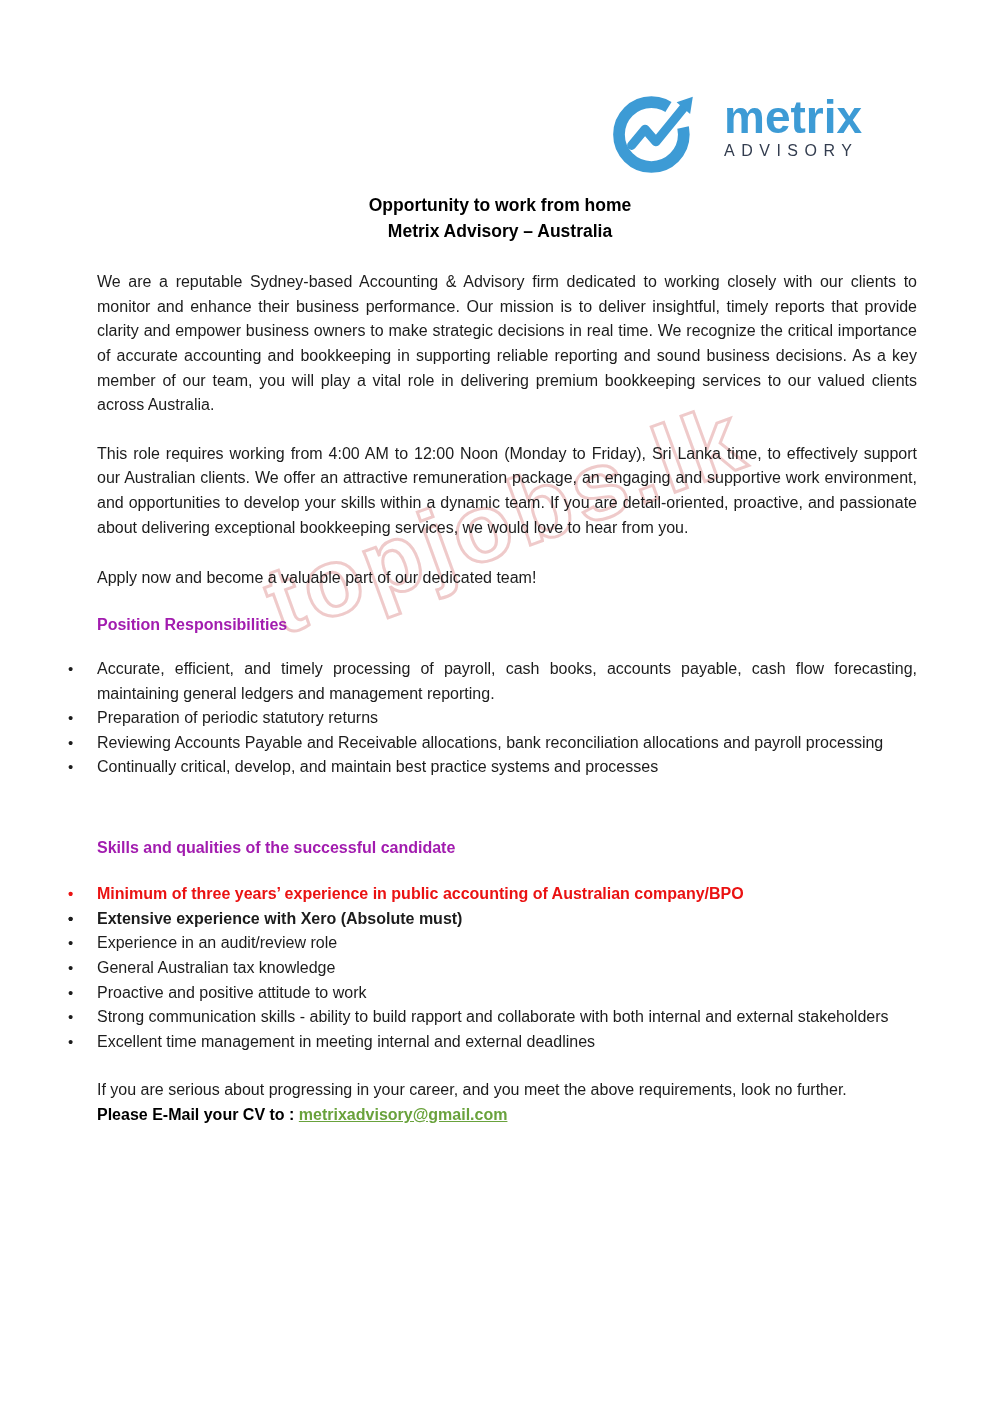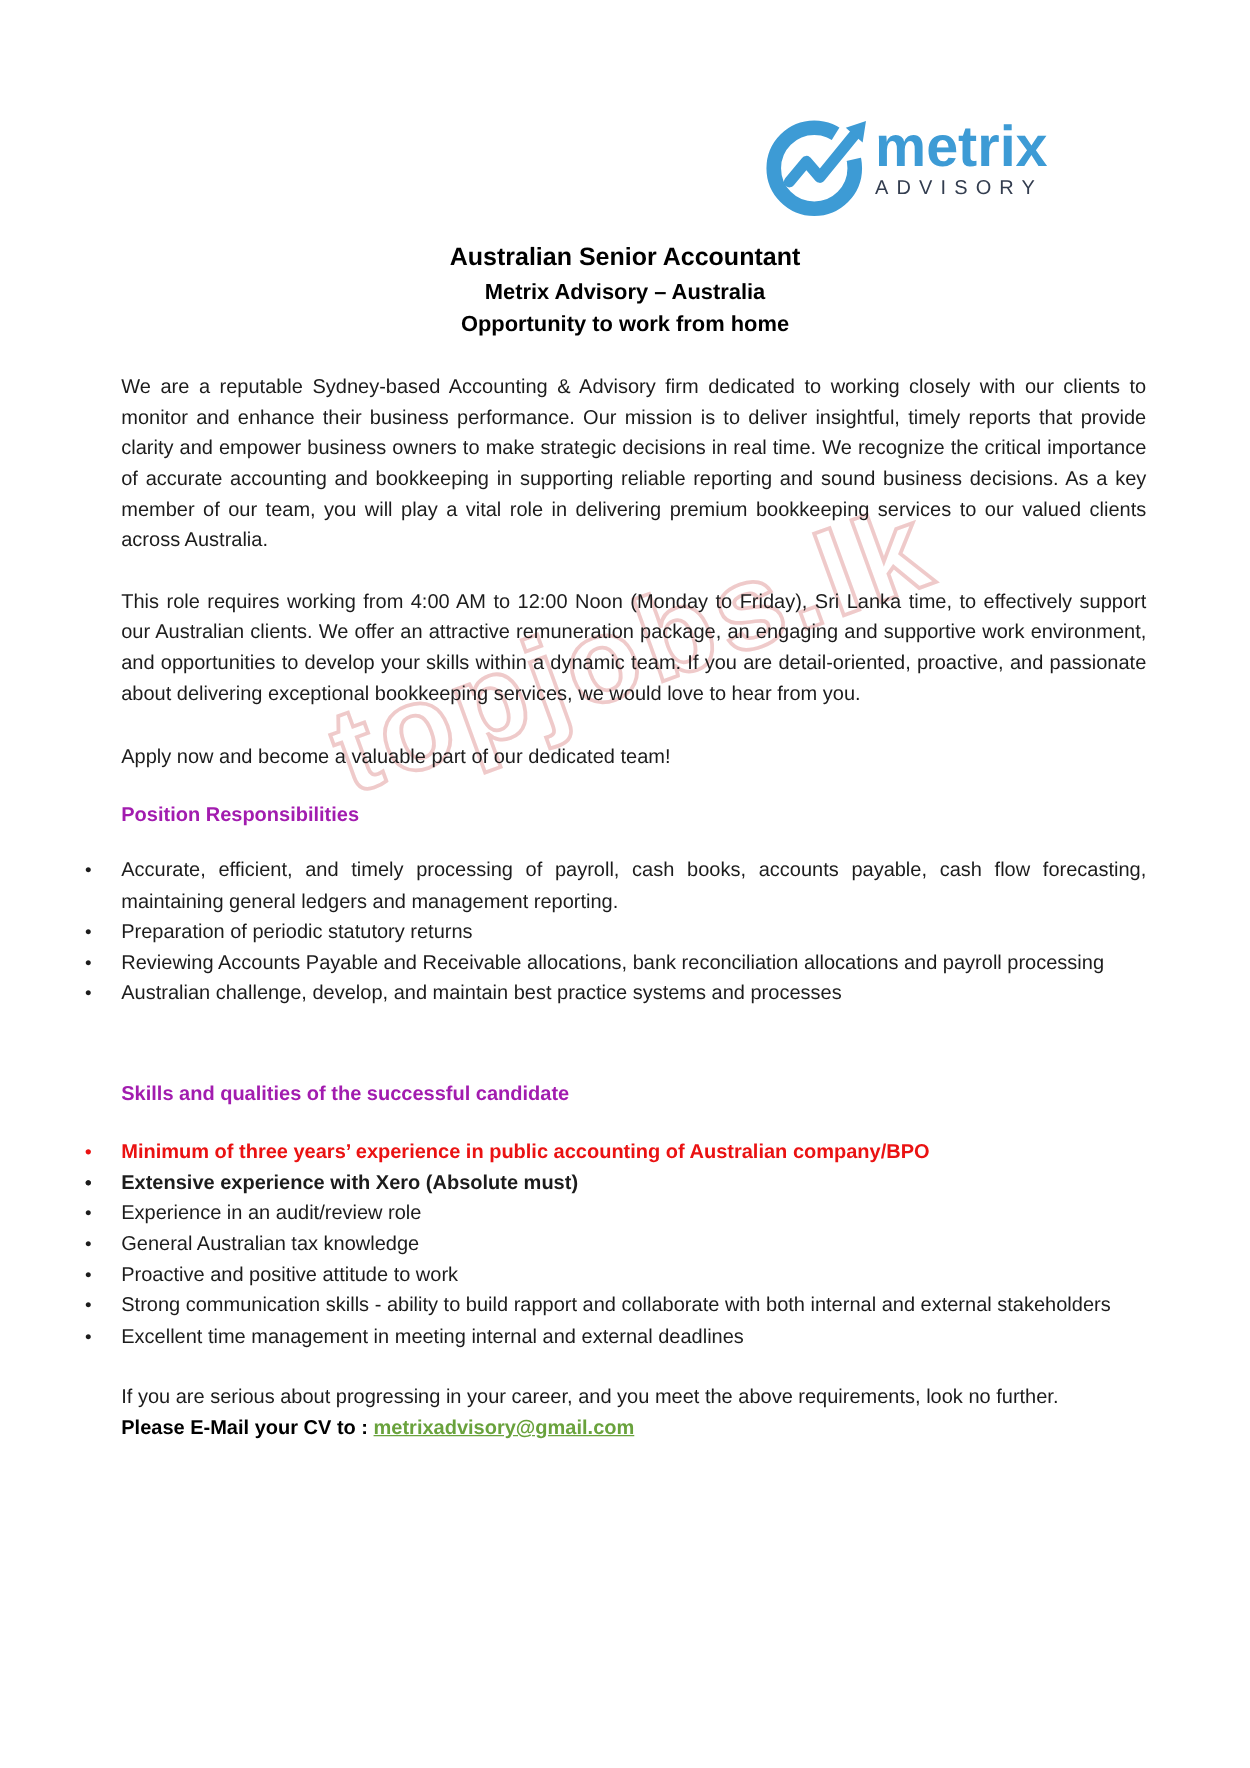--- a/index.html
+++ b/index.html
@@ -17,21 +17,21 @@
   
   .watermark-svg {
     position:absolute; left:155px; top:357px;
     width:700px; height:320px;
     z-index:0; pointer-events:none;
   }
 
   
   .logo {
     position:absolute; top:86px; left:610px;
-    display:flex; align-items:flex-start; gap:0;
+    display:flex; align-items:flex-start; gap:24px;
     z-index:1;
   }
   .logo-mark { width:90px; height:90px; }
   .logo-text { padding-top:10px; }
   .logo-brand {
     font-size:46px; font-weight:700; line-height:42px;
     color:#3d9bd5; letter-spacing:0px;
   }
   .logo-sub {
     margin-top:4px;
@@ -83,23 +83,22 @@
     <path d="M24 66 L39 48 L51 62 L82 24" fill="none" stroke="#3d9bd5" stroke-width="10" stroke-linecap="round" stroke-linejoin="round"></path>
     <polygon points="92,12 89,31 74,18" fill="#3d9bd5"></polygon>
   </svg>
   <div class="logo-text">
     <div class="logo-brand">metrix</div>
     <div class="logo-sub">ADVISORY</div>
   </div>
 </div>
 
 <div class="title-wrap">
-  <h1>Australian Senior Accountant</h1>
+  <p class="sub">Opportunity to work from home</p>
   <p class="sub">Metrix Advisory – Australia</p>
-  <p class="sub">Opportunity to work from home</p>
 </div>
 
 <div class="content">
 
   <p class="p-intro">We are a reputable Sydney-based Accounting &amp; Advisory firm dedicated to working closely with our clients to monitor and enhance their business performance. Our mission is to deliver insightful, timely reports that provide clarity and empower business owners to make strategic decisions in real time. We recognize the critical importance of accurate accounting and bookkeeping in supporting reliable reporting and sound business decisions. As a key member of our team, you will play a vital role in delivering premium bookkeeping services to our valued clients across Australia.</p>
 
   <p class="p-role">This role requires working from 4:00 AM to 12:00 Noon (Monday to Friday), Sri Lanka time, to effectively support our Australian clients. We offer an attractive remuneration package, an engaging and supportive work environment, and opportunities to develop your skills within a dynamic team. If you are detail-oriented, proactive, and passionate about delivering exceptional bookkeeping services, we would love to hear from you.</p>
 
   <p class="p-apply">Apply now and become a valuable part of our dedicated team!</p>
 
@@ -113,21 +112,21 @@
     <li>
       <span class="dot">•</span>
       <span>Preparation of periodic statutory returns</span>
     </li>
     <li>
       <span class="dot">•</span>
       <span>Reviewing Accounts Payable and Receivable allocations, bank reconciliation allocations and payroll processing</span>
     </li>
     <li>
       <span class="dot">•</span>
-      <span>Australian challenge, develop, and maintain best practice systems and processes</span>
+      <span>Continually critical, develop, and maintain best practice systems and processes</span>
     </li>
   </ul>
 
   <h3 class="sec sec-skills">Skills and qualities of the successful candidate</h3>
 
   <ul class="blist blist-skills">
     <li class="em-red">
       <span class="dot">•</span>
       <span>Minimum of three years’ experience in public accounting of Australian company/BPO</span>
     </li>

